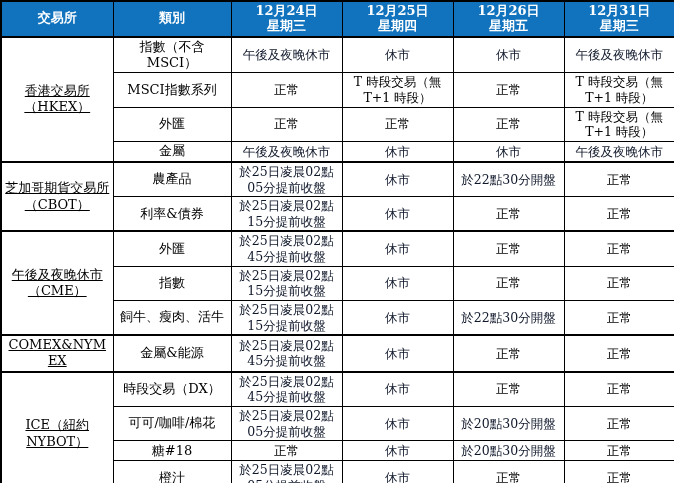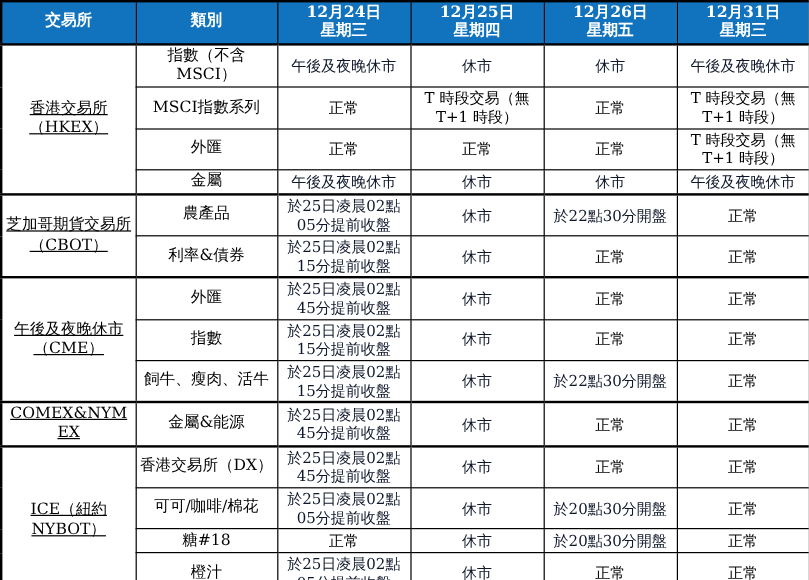--- a/index.html
+++ b/index.html
@@ -117,21 +117,21 @@
         <tr class="group-start">
           <td class="exchange" rowspan="1">COMEX&amp;NYMEX</td>
           <td class="category">金屬&amp;能源</td>
           <td class="schedule red">於25日凌晨02點45分提前收盤</td>
           <td class="schedule red">休市</td>
           <td class="schedule">正常</td>
           <td class="schedule">正常</td>
         </tr>
         <tr class="group-start">
           <td class="exchange" rowspan="4">ICE（紐約NYBOT）</td>
-          <td class="category">香港交易所（DX）</td>
+          <td class="category">時段交易（DX）</td>
           <td class="schedule red">於25日凌晨02點45分提前收盤</td>
           <td class="schedule red">休市</td>
           <td class="schedule">正常</td>
           <td class="schedule">正常</td>
         </tr>
         <tr>
           <td class="category">可可/咖啡/棉花</td>
           <td class="schedule red">於25日凌晨02點05分提前收盤</td>
           <td class="schedule red">休市</td>
           <td class="schedule red">於20點30分開盤</td>

